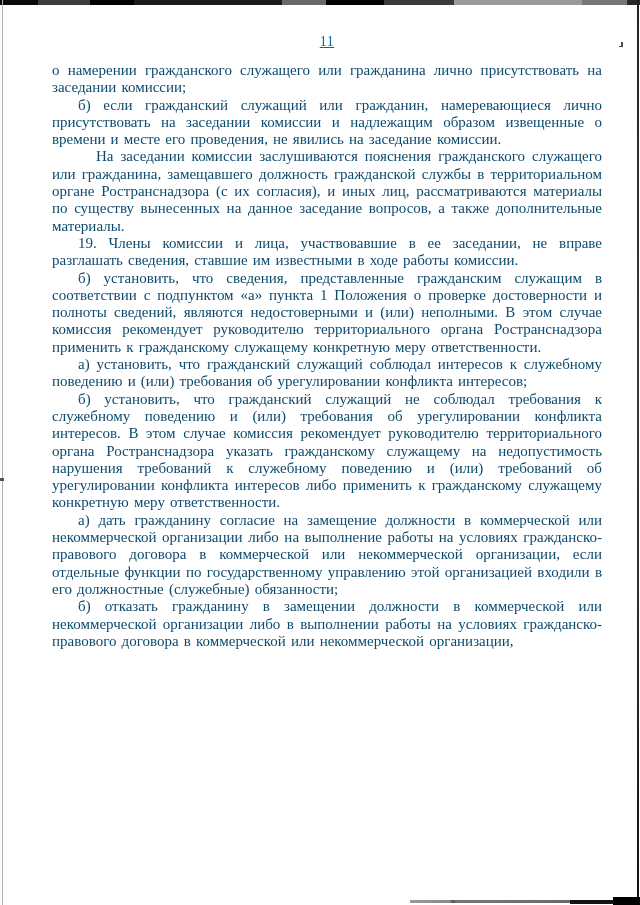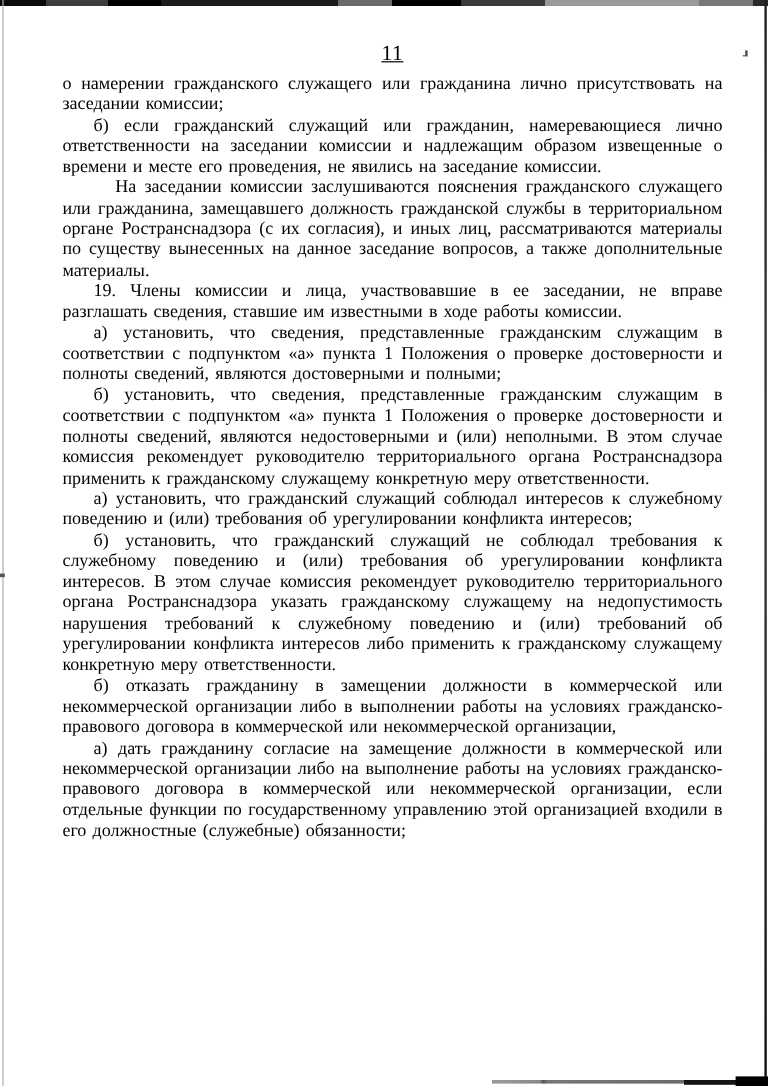--- a/index.html
+++ b/index.html
@@ -91,33 +91,33 @@
     left: -2px; bottom: 0;
     width: 2px; height: 1px;
     background: #4a4a4a;
   }
 
   .page-number {
     position: absolute;
     top: 34px; left: 52px;
     width: 550px;
     text-align: center;
-    font-size: 18px;
+    font-size: 14px;
     letter-spacing: 0.5px;
-    color: #000000;
+    color: #0369a1;
     text-decoration: underline;
   }
 
   .text-block {
     position: absolute;
     top: 62px; left: 52px;
     width: 550px;
     font-size: 15px;
     line-height: 17.3px;
-    color: #000000;
+    color: #0c4a6e;
     text-align: justify;
     word-spacing: 1.4px;
   }
   .text-block p {
     margin: 0;
     padding: 0;
     text-indent: 26px;
   }
   .text-block p.no-indent { text-indent: 0; }
   .text-block p.large-indent { text-indent: 44px; }
@@ -129,28 +129,27 @@
 <div class="left-scan-line"></div>
 <div class="left-scan-tick"></div>
 <div class="right-scan-line"></div>
 
 <div class="page-number">11</div>
 
 <div class="scan-speck"></div>
 
 <div class="text-block">
     <p class="no-indent">о намерении гражданского служащего или гражданина лично присутствовать на заседании комиссии;</p>
-    <p>б) если гражданский служащий или гражданин, намеревающиеся лично ответственности на заседании комиссии и надлежащим образом извещенные о времени и месте его проведения, не явились на заседание комиссии.</p>
+    <p>б) если гражданский служащий или гражданин, намеревающиеся лично присутствовать на заседании комиссии и надлежащим образом извещенные о времени и месте его проведения, не явились на заседание комиссии.</p>
     <p class="large-indent">На заседании комиссии заслушиваются пояснения гражданского служащего или гражданина, замещавшего должность гражданской службы в территориальном органе Ространснадзора (с их согласия), и иных лиц, рассматриваются материалы по существу вынесенных на данное заседание вопросов, а также дополнительные материалы.</p>
     <p>19. Члены комиссии и лица, участвовавшие в ее заседании, не вправе разглашать сведения, ставшие им известными в ходе работы комиссии.</p>
-    <p>а) установить, что сведения, представленные гражданским служащим в соответствии с подпунктом «а» пункта 1 Положения о проверке достоверности и полноты сведений, являются достоверными и полными;</p>
     <p>б) установить, что сведения, представленные гражданским служащим в соответствии с подпунктом «а» пункта 1 Положения о проверке достоверности и полноты сведений, являются недостоверными и (или) неполными. В этом случае комиссия рекомендует руководителю территориального органа Ространснадзора применить к гражданскому служащему конкретную меру ответственности.</p>
     <p>а) установить, что гражданский служащий соблюдал интересов к служебному поведению и (или) требования об урегулировании конфликта интересов;</p>
     <p>б) установить, что гражданский служащий не соблюдал требования к служебному поведению и (или) требования об урегулировании конфликта интересов. В этом случае комиссия рекомендует руководителю территориального органа Ространснадзора указать гражданскому служащему на недопустимость нарушения требований к служебному поведению и (или) требований об урегулировании конфликта интересов либо применить к гражданскому служащему конкретную меру ответственности.</p>
+    <p>а) дать гражданину согласие на замещение должности в коммерческой или некоммерческой организации либо на выполнение работы на условиях гражданско-правового договора в коммерческой или некоммерческой организации, если отдельные функции по государственному управлению этой организацией входили в его должностные (служебные) обязанности;</p>
     <p>б) отказать гражданину в замещении должности в коммерческой или некоммерческой организации либо в выполнении работы на условиях гражданско-правового договора в коммерческой или некоммерческой организации,</p>
-    <p>а) дать гражданину согласие на замещение должности в коммерческой или некоммерческой организации либо на выполнение работы на условиях гражданско-правового договора в коммерческой или некоммерческой организации, если отдельные функции по государственному управлению этой организацией входили в его должностные (служебные) обязанности;</p>
   </div>
 
 <div class="bottom-scan-bar">
   <div class="thin-line"></div>
   <div class="dark-block"></div>
   <div class="corner-block"></div>
 </div>
 
 </body></html>

